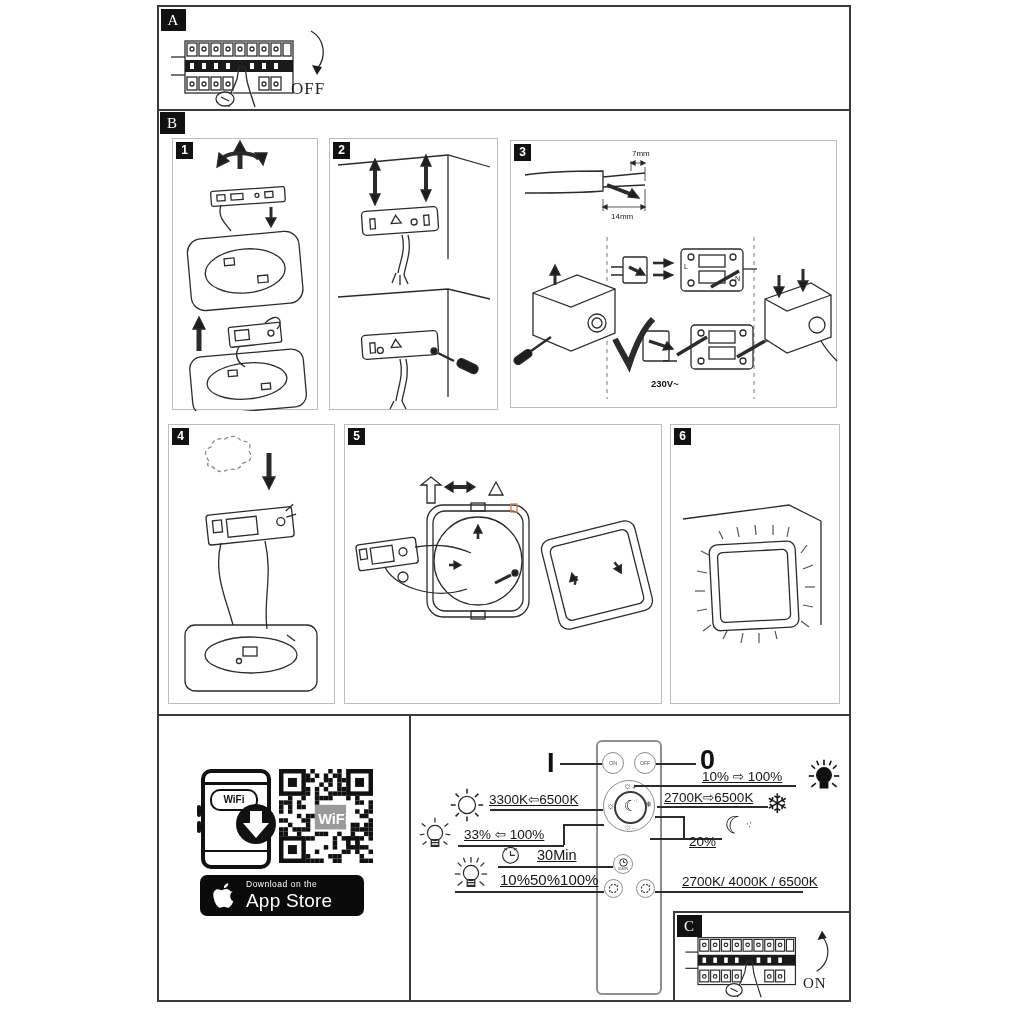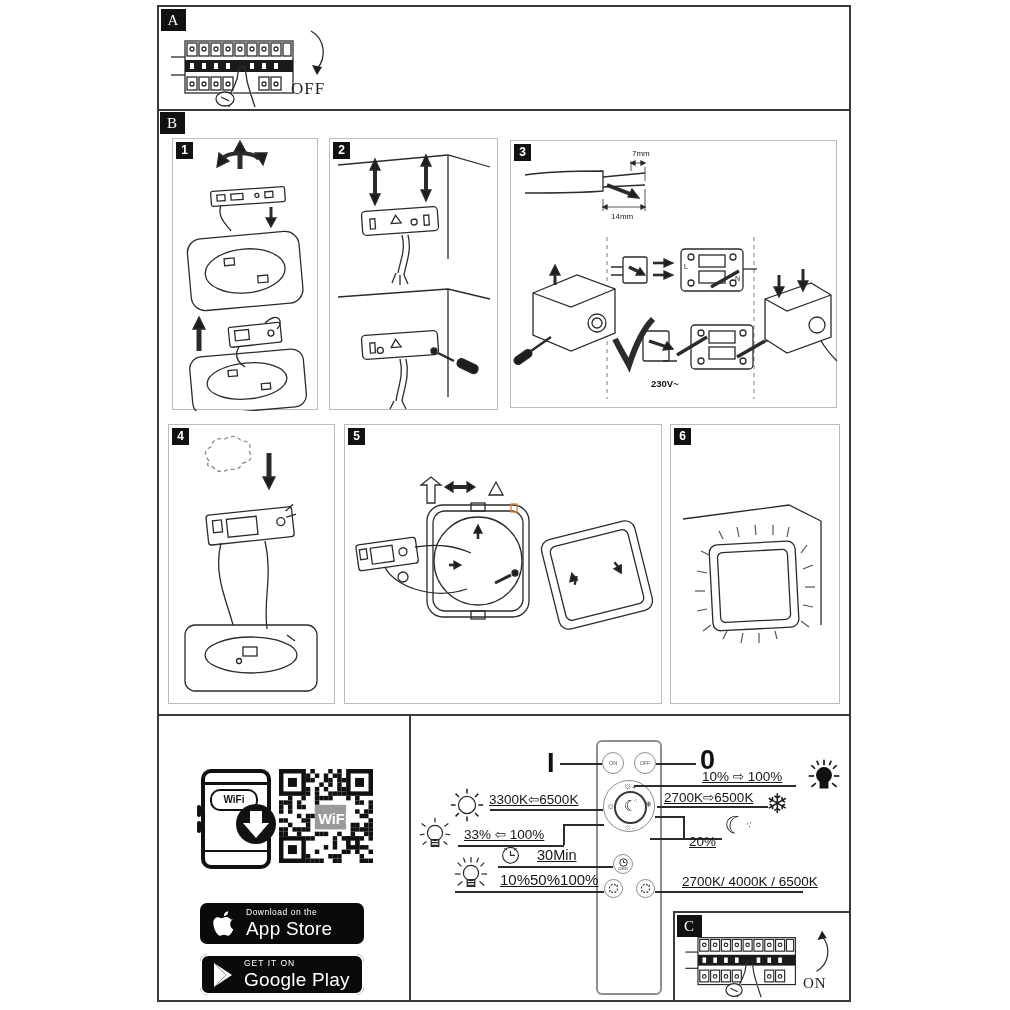--- a/index.html
+++ b/index.html
@@ -18,21 +18,21 @@
   .biglbl{position:absolute;font:bold 27px/1 "Liberation Sans",sans-serif;color:#111;}
   .serifword{position:absolute;font:17px "Liberation Serif",serif;color:#222;letter-spacing:1px;}
   .uniglyph{position:absolute;color:#1a1a1a;line-height:1;}
   .circbtn{position:absolute;border:1.5px solid #8e8e8e;border-radius:50%;background:#fff;
       display:flex;align-items:center;justify-content:center;box-sizing:border-box;
       font-size:5.5px;color:#555;}
   .padicon{position:absolute;font-size:10px;color:#333;line-height:1;}
   svg{display:block;}
   .sline{stroke:#2b2b2b;fill:none;stroke-width:1.3;}
   .badgebar{position:absolute;width:164px;height:41px;background:#0a0a0a;border-radius:7px;
-      display:flex;align-items:center;box-sizing:border-box;padding-left:12px;color:#fff;margin-top:28px;}
+      display:flex;align-items:center;box-sizing:border-box;padding-left:12px;color:#fff;}
   .badgebar .txt{margin-left:10px;display:flex;flex-direction:column;}
   .badgebar .small{font-size:8.5px;letter-spacing:.5px;}
   .badgebar .big{font-size:19px;font-weight:normal;letter-spacing:.2px;margin-top:1px;}
 </style>
 </head>
 <body>
 
 <div id="page">
 
   <div class="box" style="left:157px;top:5px;width:181px;height:106px;">
@@ -558,30 +558,20 @@
     <div class="badgebar" style="left:43px;top:159px;">
       <svg width="24" height="28" viewBox="0 0 24 28">
         <path fill="#fff" d="M16.2 1.2c.2 1.2-.3 2.4-1 3.3-.8.9-2 1.6-3.2 1.5-.2-1.2.4-2.4 1.1-3.2.8-.9 2.1-1.5 3.1-1.6zM20.8 9.6c-1.6 1-2.6 2.7-2.6 4.6 0 2.2 1.2 4.1 3.1 5-.4 1.3-1 2.4-1.7 3.5-1 1.5-2.1 3-3.7 3-1.5 0-2-.9-3.9-.9-1.8 0-2.4 1-3.9 1-1.6 0-2.8-1.6-3.8-3.1C2.4 19.6 1.3 16 1.3 12.7c0-3.6 2.3-5.5 4.6-5.5 1.5 0 2.8 1 3.8 1s2.5-1.2 4.2-1.2c1.2 0 3.4.2 4.9 2.6z"></path>
       </svg>
       <span class="txt">
         <span class="small">Download on the</span>
         <span class="big">App Store</span>
       </span>
     </div>
 
-    <div class="badgebar" style="left:43px;top:210px;box-shadow:inset 0 0 0 2px #fff;border-radius:8px;">
-      <svg width="22" height="26" viewBox="0 0 22 26">
-        <polygon points="2,1 2,25 20,13" fill="#fff"></polygon>
-        <polyline points="2,1 14,13 2,25" fill="none" stroke="#999" stroke-width="1"></polyline>
-      </svg>
-      <span class="txt">
-        <span class="small" style="letter-spacing:1px;">GET IT ON</span>
-        <span class="big">Google Play</span>
-      </span>
-    </div>
   </div>
 
   <div class="abs" style="left:411px;top:716px;width:440px;height:284px;"></div>
 
   <div class="abs" style="left:596px;top:740px;width:66px;height:255px;border:2px solid #8e8e8e;border-radius:6px;background:#fff;box-sizing:border-box;"></div>
   <div class="circbtn" style="left:602px;top:752px;width:22px;height:22px;">
       <span>ON</span>
     </div>
   <div class="circbtn" style="left:634px;top:752px;width:22px;height:22px;font-size:5px;">
       <span>OFF</span>

